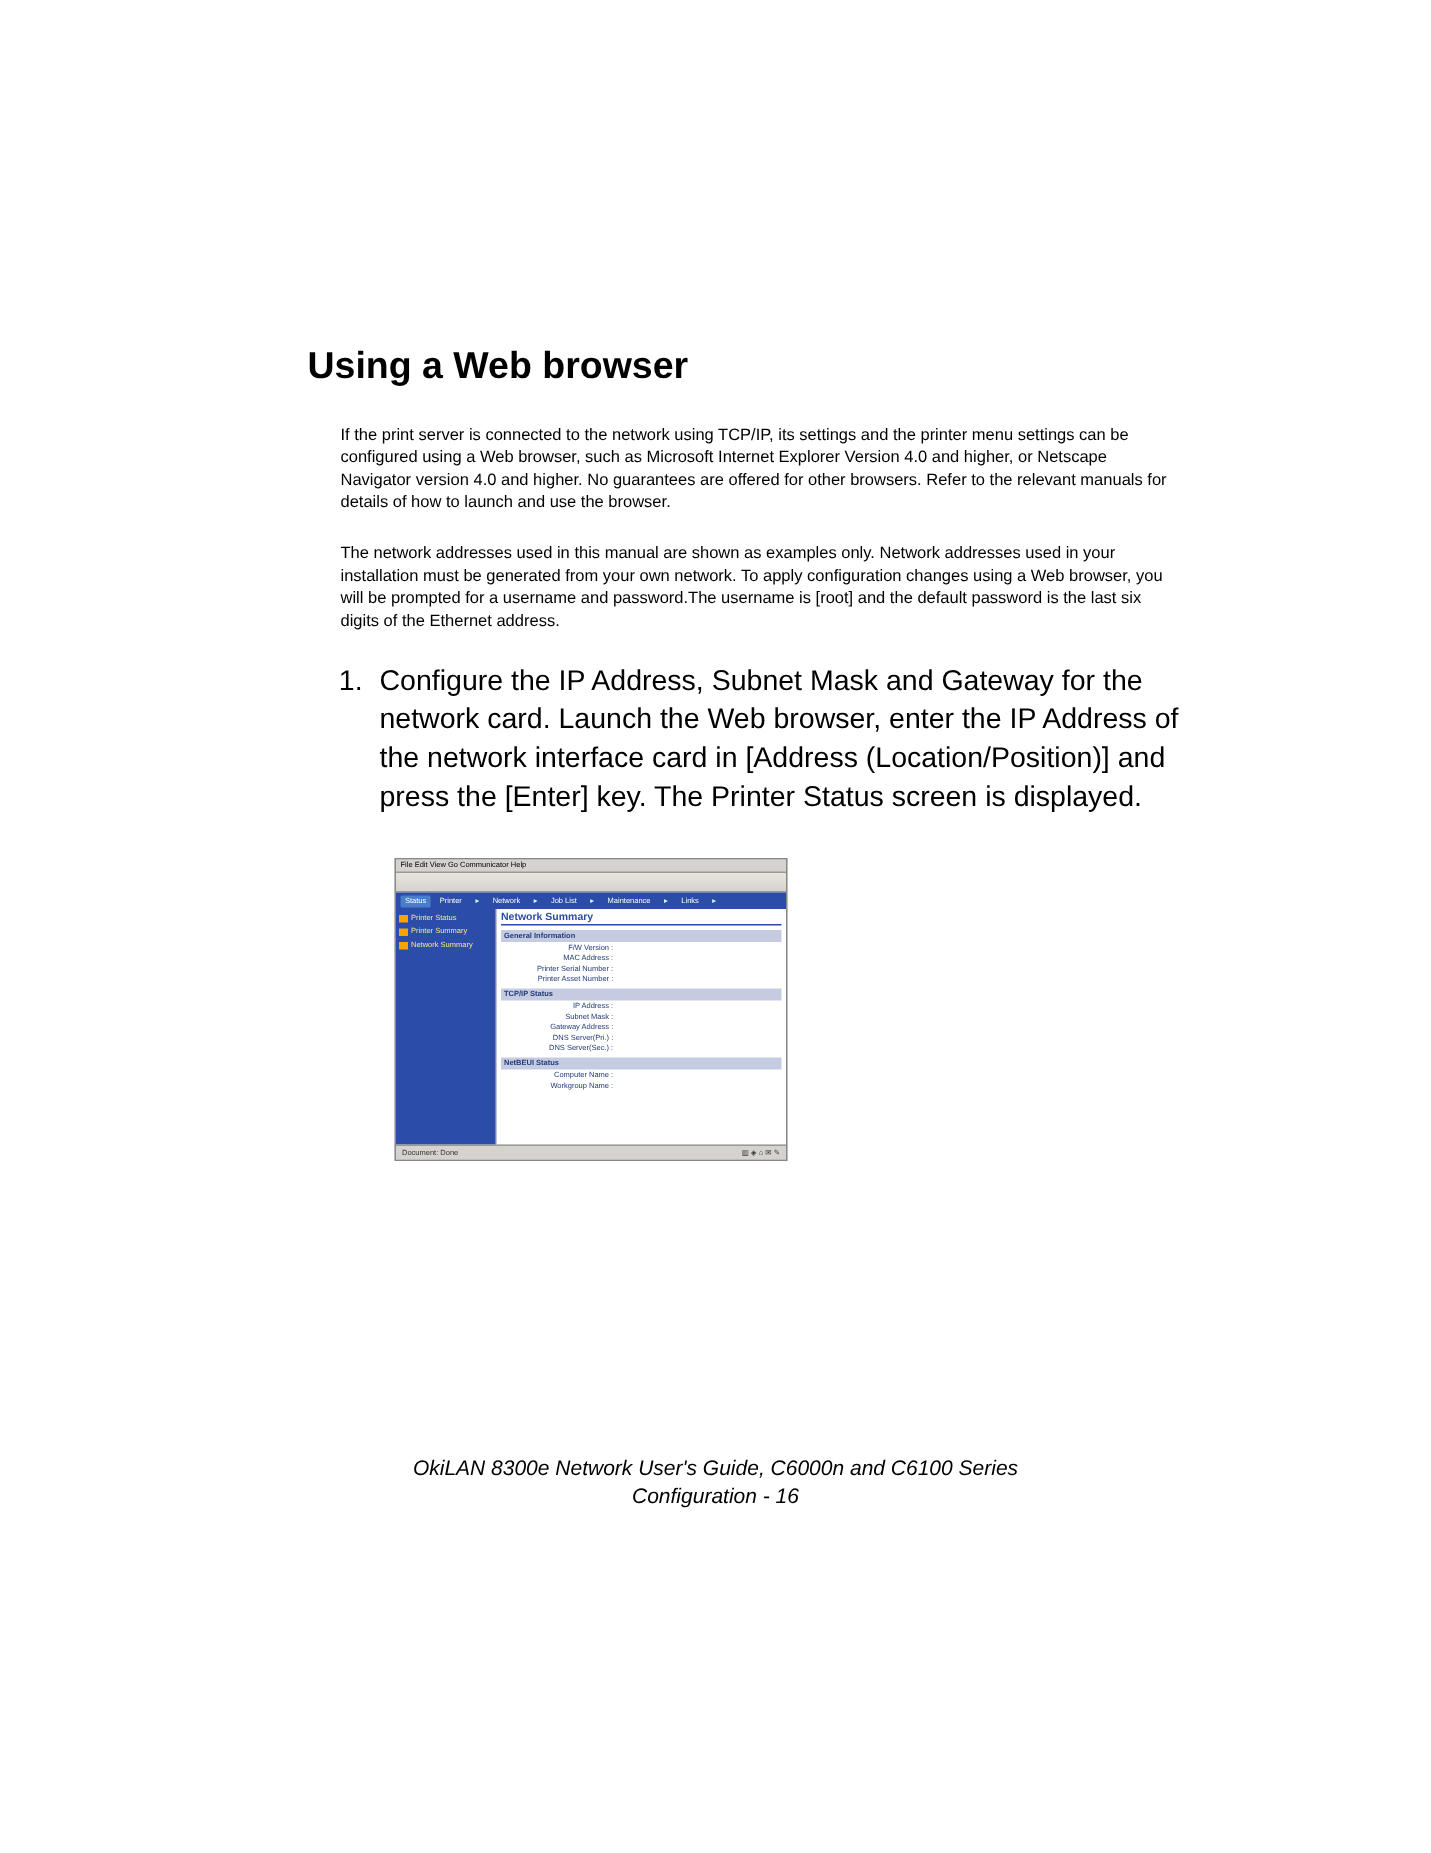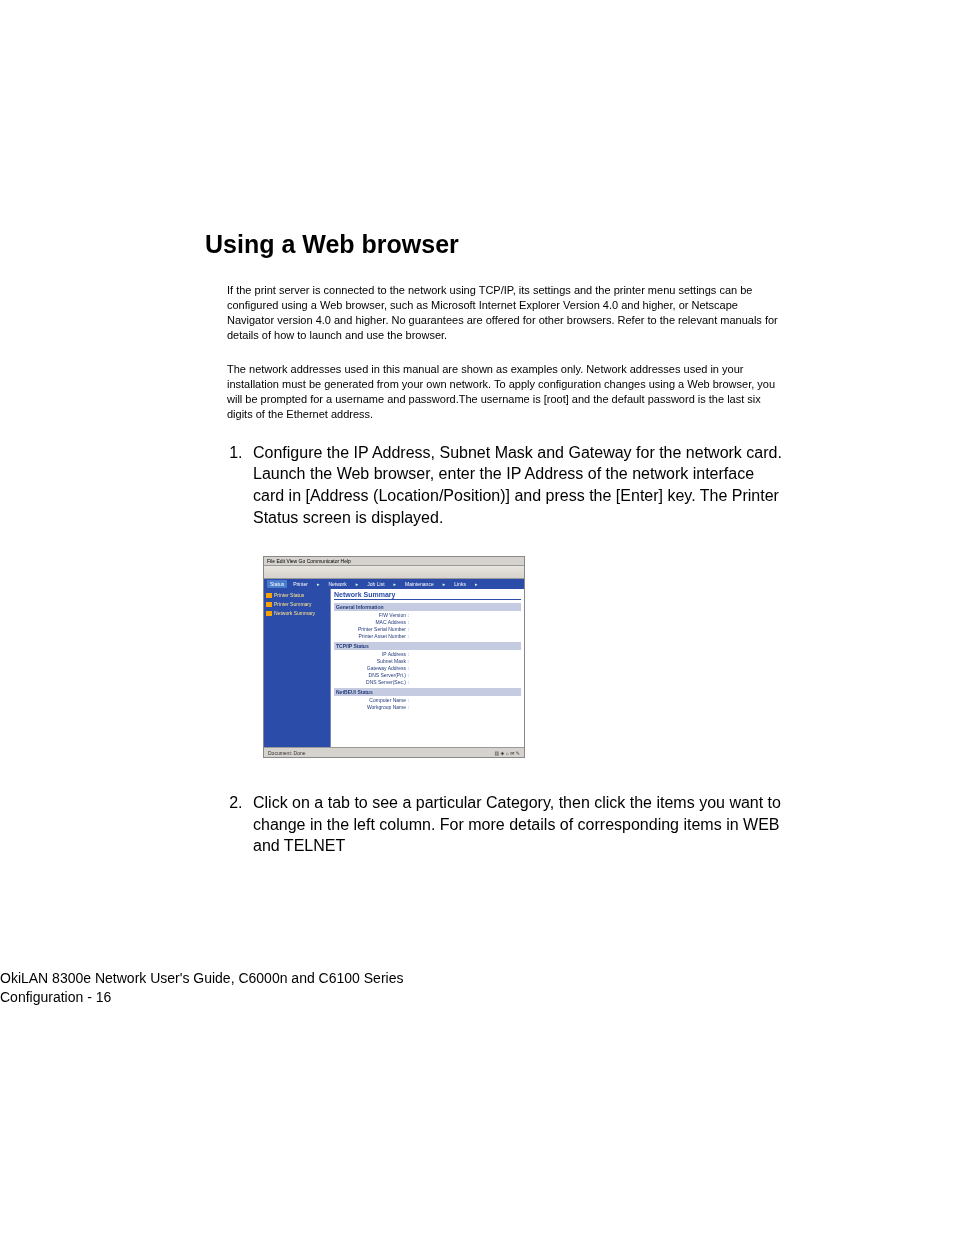--- a/index.html
+++ b/index.html
@@ -24,21 +24,21 @@
   }
   .body-text {
     margin-left: 22px;
     font-size: 11px;
     line-height: 1.35;
   }
   .body-text p { margin: 0 0 20px 0; }
   ol.steps {
     margin: 0 0 18px 42px;
     padding: 0;
-    font-size: 16px;
+    font-size: 19px;
     line-height: 1.35;
   }
   ol.steps li { margin-bottom: 14px; padding-left: 6px; }
   .screenshot-wrap {
     margin-left: 58px;
     margin-top: 28px;
     margin-bottom: 34px;
     width: 260px;
     height: 200px;
     border: 1px solid #888;
@@ -134,22 +134,24 @@
     color: #333;
     display:flex;
     align-items:center;
     padding: 0 4px;
     justify-content: space-between;
   }
   .footer {
     position: absolute;
     left: 0; right: 0;
     bottom: 96px;
+    text-align: center;
     font-size: 14px;
     line-height: 1.4;
+    font-style: italic;
   }
 </style>
 </head>
 <body>
 
 <div class="page">
 
   <h1>Using a Web browser</h1>
 
   <div class="body-text">
@@ -212,22 +214,19 @@
         <div class="ss-kv">Computer Name :</div>
         <div class="ss-kv">Workgroup Name :</div>
       </div>
     </div>
     <div class="ss-statusbar">
       <span>Document: Done</span>
       <span>▥ ◈ ⌂ ✉ ✎</span>
     </div>
   </div>
 
-  <ol class="steps" start="2">
-    <li>Click on a tab to see a particular Category, then click the items you want to change in the left column. For more details of corresponding items in WEB and TELNET</li>
-  </ol>
 
   <div class="footer">
     <div>OkiLAN 8300e Network User's Guide, C6000n and C6100 Series</div>
     <div>Configuration   -   16</div>
   </div>
 
 </div>
 
 </body></html>

